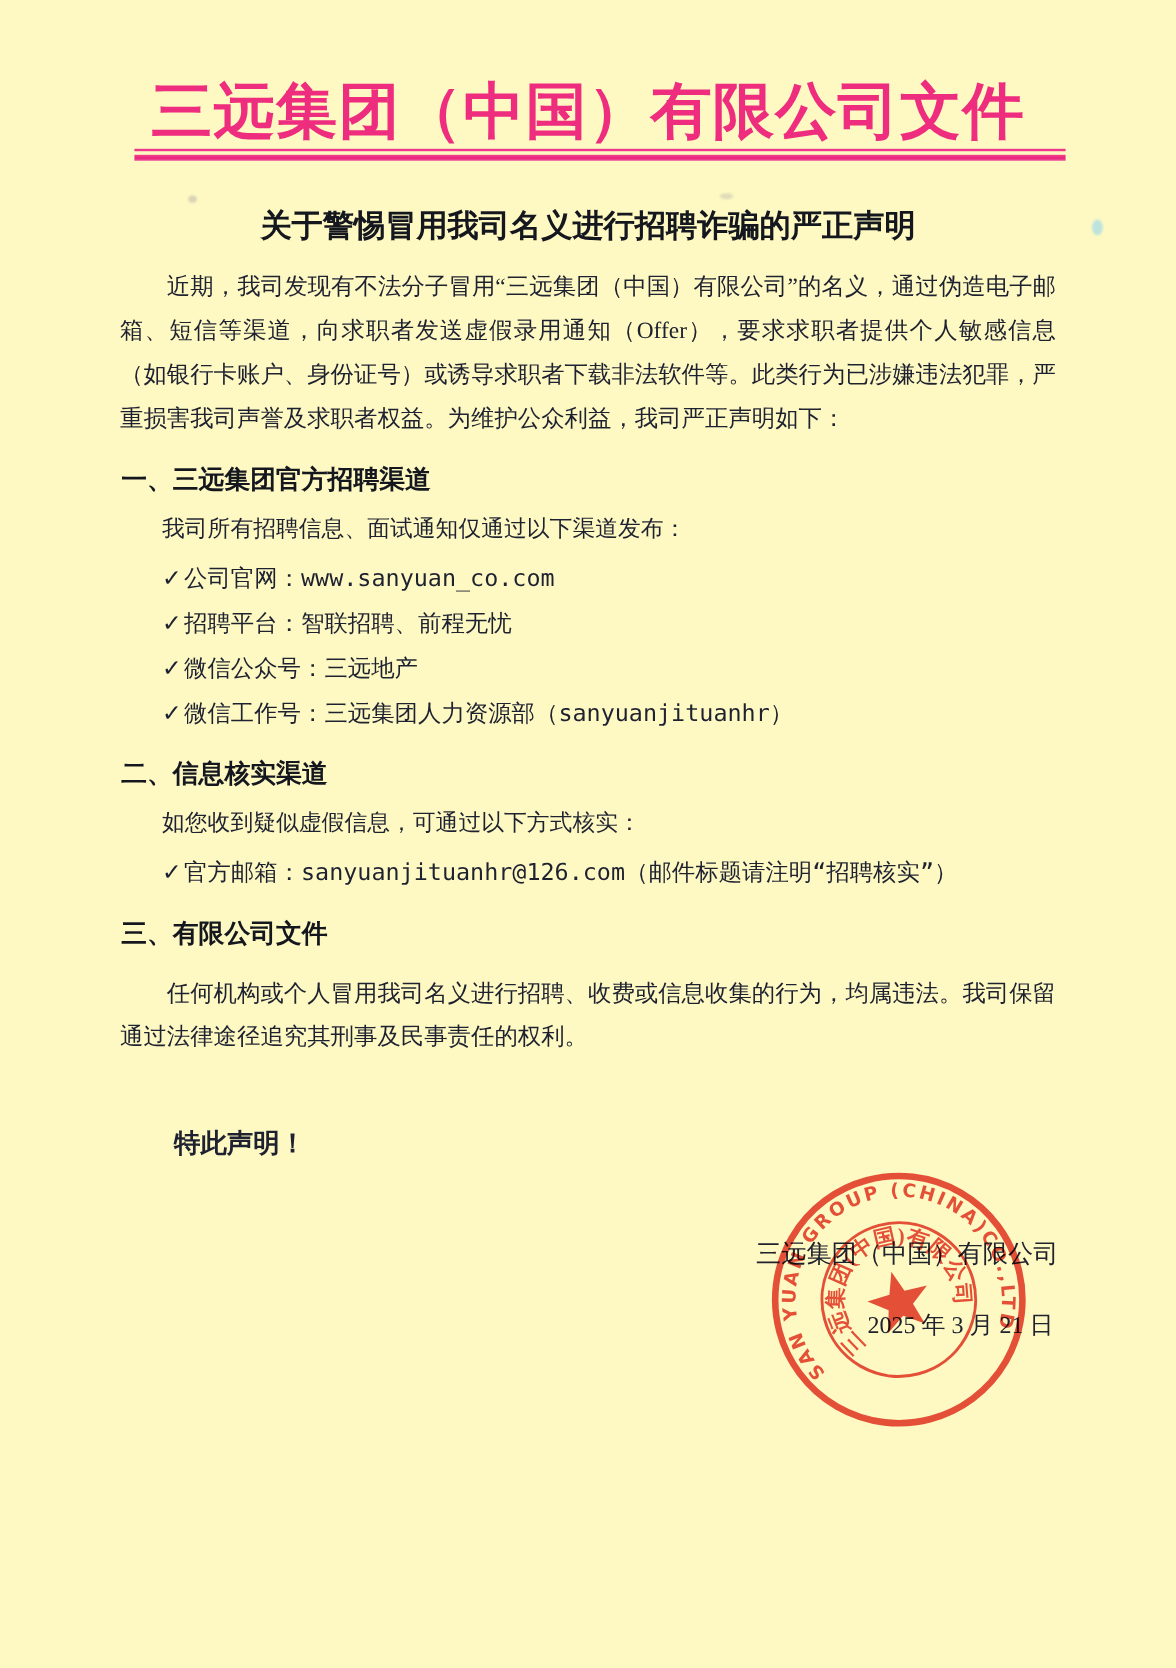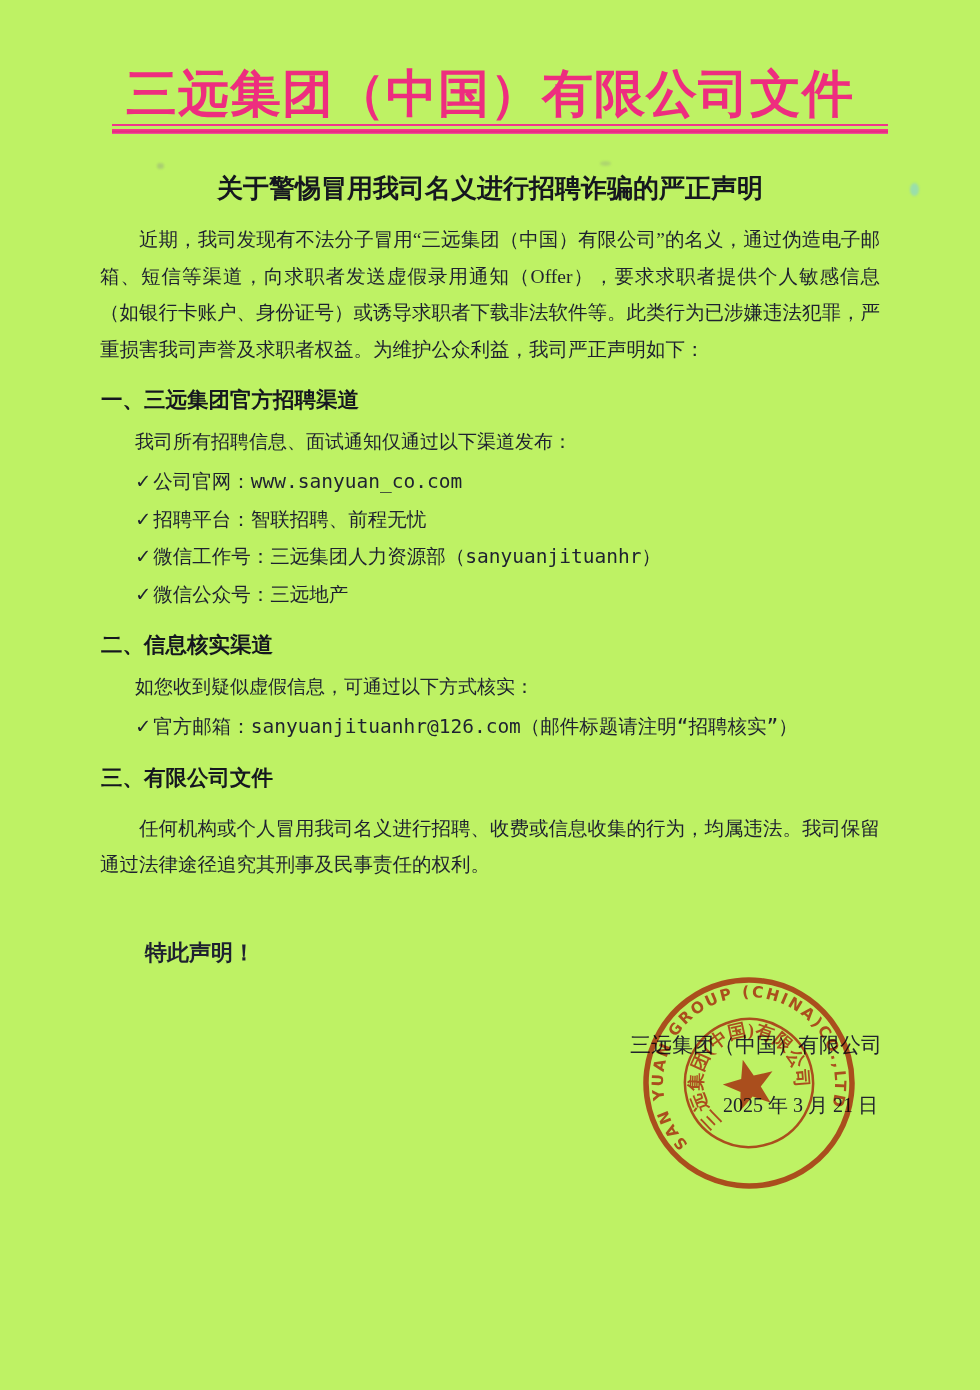--- a/index.html
+++ b/index.html
@@ -3,21 +3,21 @@
 <meta charset="utf-8">
 <style>
   * { margin: 0; padding: 0; box-sizing: border-box; }
   html, body { background: #ffffff; }
   body { font-family: "Liberation Serif", "DejaVu Serif", serif; }
 
   .page {
     position: relative;
     width: 980px;
     height: 1390px;
-    background: #bef264;
+    background: #fef9c3;
     overflow: hidden;
     color: #1e2130;
   }
 
   
   .header-title {
     margin: 66px 100px 0;
     text-align: center;
     font-family: "Liberation Serif", "DejaVu Serif", serif;
     font-weight: bold;
@@ -145,22 +145,22 @@
 
   <h2 class="doc-title">关于警惕冒用我司名义进行招聘诈骗的严正声明</h2>
 
   <p class="para">近期，我司发现有不法分子冒用“三远集团（中国）有限公司”的名义，通过伪造电子邮箱、短信等渠道，向求职者发送虚假录用通知（Offer），要求求职者提供个人敏感信息（如银行卡账户、身份证号）或诱导求职者下载非法软件等。此类行为已涉嫌违法犯罪，严重损害我司声誉及求职者权益。为维护公众利益，我司严正声明如下：</p>
 
   <h3 class="section-heading">一、三远集团官方招聘渠道</h3>
   <p class="lead">我司所有招聘信息、面试通知仅通过以下渠道发布：</p>
   <ul class="channel-list">
     <li><span class="check">✓</span><span>公司官网：www.sanyuan_co.com</span></li>
     <li><span class="check">✓</span><span>招聘平台：智联招聘、前程无忧</span></li>
+    <li><span class="check">✓</span><span>微信公众号：三远地产</span></li>
     <li><span class="check">✓</span><span>微信工作号：三远集团人力资源部（sanyuanjituanhr）</span></li>
-    <li><span class="check">✓</span><span>微信公众号：三远地产</span></li>
   </ul>
 
   <h3 class="section-heading">二、信息核实渠道</h3>
   <p class="lead">如您收到疑似虚假信息，可通过以下方式核实：</p>
   <ul class="channel-list">
     <li><span class="check">✓</span><span>官方邮箱：sanyuanjituanhr@126.com（邮件标题请注明“招聘核实”）</span></li>
   </ul>
 
   <h3 class="section-heading">三、有限公司文件</h3>
   <p class="para">任何机构或个人冒用我司名义进行招聘、收费或信息收集的行为，均属违法。我司保留通过法律途径追究其刑事及民事责任的权利。</p>

